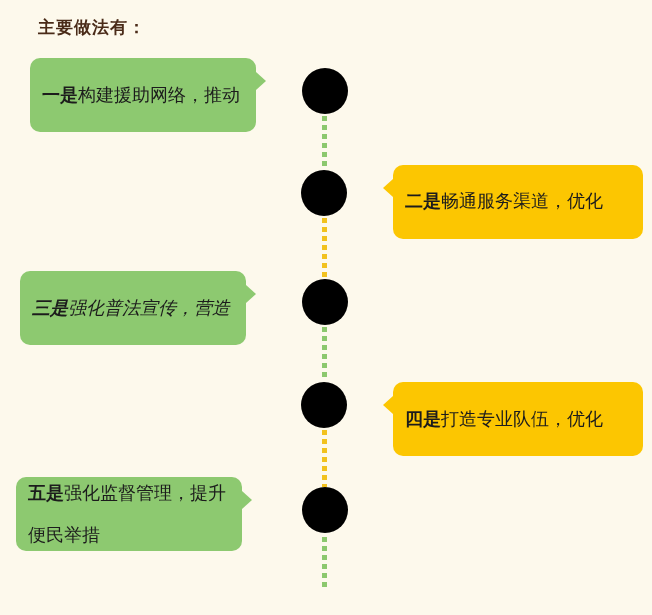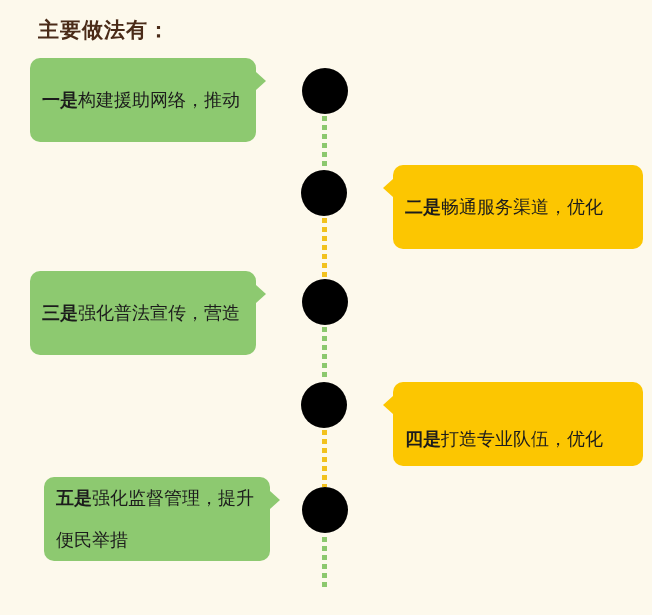--- a/index.html
+++ b/index.html
@@ -8,55 +8,55 @@
     background:#fdf9ec;
   }
   .canvas{
     position:relative;
     width:652px;height:615px;
     background:#fdf9ec;
     overflow:hidden;
   }
   .page-title{
     position:absolute;left:38px;top:16px;
-    font-size:21px;font-weight:bold;color:#4a2b18;
+    font-size:17px;font-weight:bold;color:#4a2b18;
     letter-spacing:1px;
   }
   
   .bubble{
     position:absolute;
     box-sizing:border-box;
-    width:226px;height:84px;
+    width:226px;height:74px;
     border-radius:10px;
     display:flex;flex-direction:column;justify-content:center;
-    padding:12px 12px;
+    padding:0 12px;
     font-size:18px;line-height:30px;color:#1c1c1c;
   }
   .bubble .prefix{font-weight:bold;}
   .bubble.green{background:#8dc970;}
   .bubble.yellow{background:#fcc601;width:250px;}
   .tail{
     position:absolute;top:14px;
     width:0;height:0;
     border-top:9px solid transparent;
     border-bottom:9px solid transparent;
   }
   .bubble.green .tail{
     right:-10px;
     border-left:10px solid #8dc970;
   }
   .bubble.yellow .tail{
     left:-10px;
     border-right:10px solid #fcc601;
   }
   .b1{left:30px;top:58px;}
-  .b2{left:393px;top:165px;}
-  .b3{left:30px;top:271px;}
-  .b4{left:393px;top:382px;justify-content:flex-end;}
-  .b5{left:44px;top:477px;gap:12px;}
+  .b2{left:393px;top:165px;font-family:Liberation Mono, monospace;}
+  .b3{left:20px;top:271px;font-style:italic;}
+  .b4{left:393px;top:382px;}
+  .b5{left:16px;top:477px;gap:12px;}
   
   .dots{
     position:absolute;left:322px;width:5px;
   }
   .dots.green{background:repeating-linear-gradient(to bottom,#8cc86e 0 5px,transparent 5px 9px);}
   .dots.yellow{background:repeating-linear-gradient(to bottom,#f2c21f 0 5px,transparent 5px 9px);}
   .s1{top:116px;height:53px;}
   .s2{top:218px;height:59px;}
   .s3{top:327px;height:53px;}
   .s4{top:430px;height:57px;}

